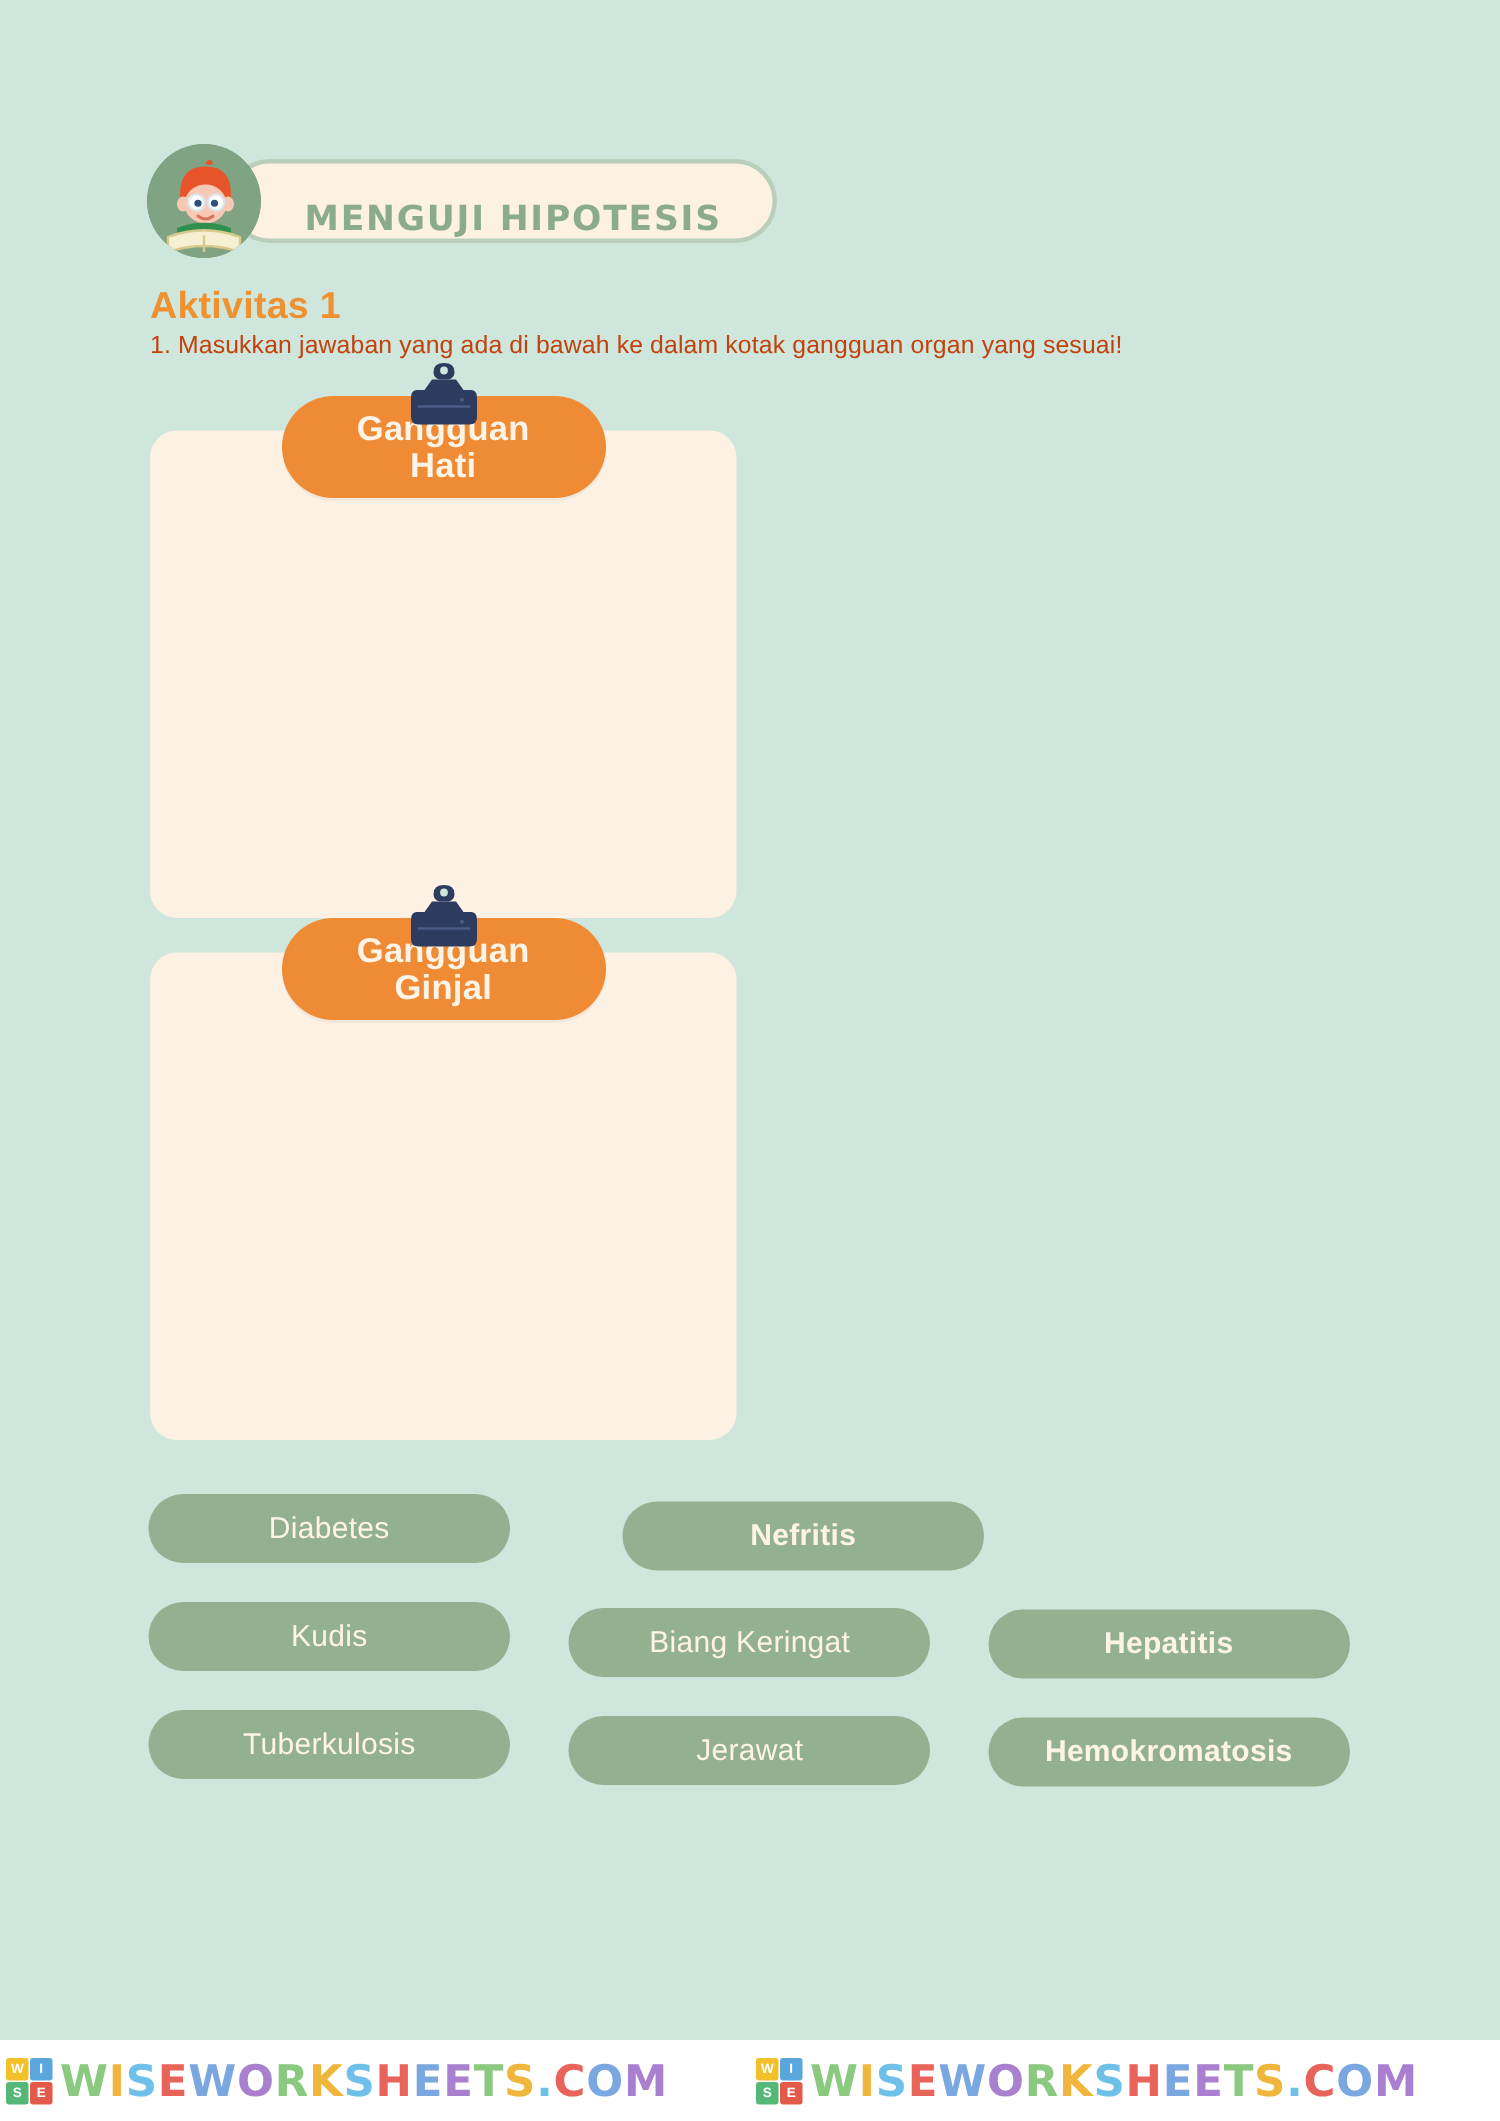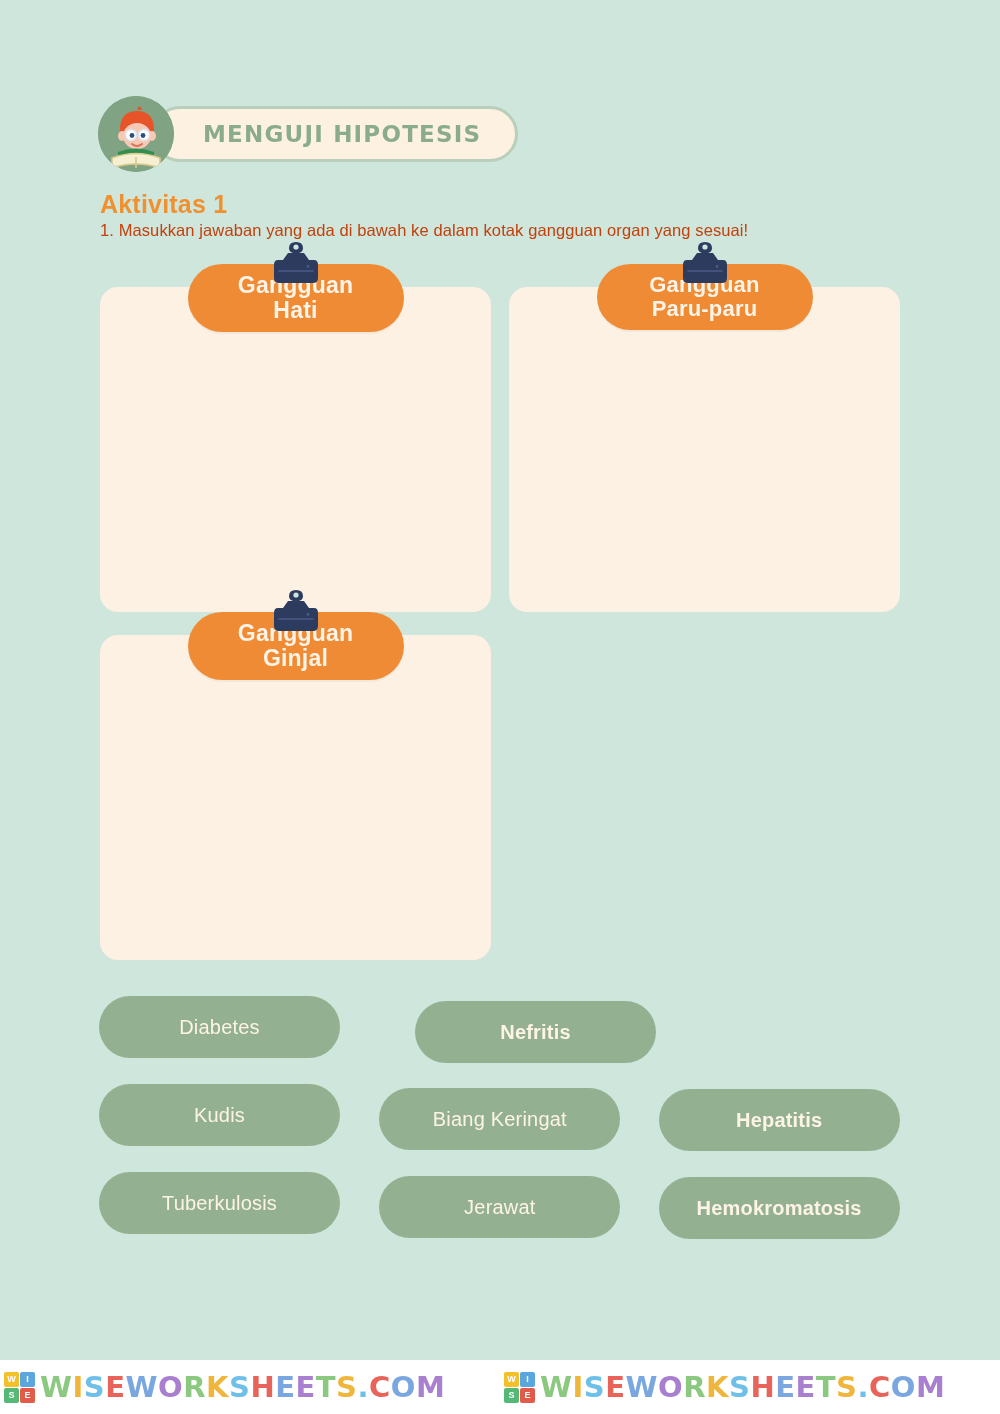--- a/index.html
+++ b/index.html
@@ -33,21 +33,21 @@
     flex: none;
   }
   .banner {
     height: 56px;
     margin-left: -22px;
     padding: 0 34px 0 48px;
     background: #fdf1e2;
     border: 3px solid #b9cfbb;
     border-radius: 28px;
     display: flex;
-    align-items: center;
+    align-items: flex-end;
     position: relative;
     z-index: 2;
   }
   .banner-text {
     font-size: 23px;
     font-weight: bold;
     letter-spacing: 1.2px;
     color: #8aab8c;
     font-family: "DejaVu Sans", sans-serif;
     white-space: nowrap;
@@ -136,21 +136,21 @@
     left: 99px;
     top: 996px;
     width: 802px;
   }
   .pill-row { display: flex; }
   .pill-col { width: 279px; }
 
   .pill {
     background: #93b191;
     border-radius: 32px;
-    height: 62px;
+    height: 46px;
     display: flex;
     align-items: center;
     justify-content: center;
     color: #fdf3e6;
     font-size: 20px;
     letter-spacing: 0.2px;
   }
   .pill.w1 { width: 241px; }
   .pill.w2 { width: 241px; }
   .pill.w3 { width: 241px; font-weight: bold; }
@@ -262,33 +262,20 @@
         <path d="M18 13 h16 l5 7 h5 q4 0 4 5 v13 q0 5 -5 5 h-34 q-5 0 -5 -5 v-13 q0 -5 4 -5 h5 z" fill="#2d3b5e"></path>
         <path d="M9 31 h34" stroke="#4a5b86" stroke-width="1.6" stroke-linecap="round"></path>
         <circle cx="38" cy="26.5" r="1.4" fill="#4a5b86"></circle>
       </svg>
       <div class="card-header">
         <span class="card-header-text">Gangguan Hati</span>
       </div>
       <div class="card-drop"></div>
     </div>
 
-    <div class="card">
-      <svg class="clip" viewBox="0 0 52 48">
-        <path d="M26 2 q-7 0 -7 6 q0 4 4 5 h6 q4 -1 4 -5 q0 -6 -7 -6 z" fill="#2d3b5e"></path>
-        <ellipse cx="26" cy="7" rx="2.6" ry="2.6" fill="#cfe6dc"></ellipse>
-        <path d="M18 13 h16 l5 7 h5 q4 0 4 5 v13 q0 5 -5 5 h-34 q-5 0 -5 -5 v-13 q0 -5 4 -5 h5 z" fill="#2d3b5e"></path>
-        <path d="M9 31 h34" stroke="#4a5b86" stroke-width="1.6" stroke-linecap="round"></path>
-        <circle cx="38" cy="26.5" r="1.4" fill="#4a5b86"></circle>
-      </svg>
-      <div class="card-header two-line">
-        <span class="card-header-text">Gangguan<br>Paru-paru</span>
-      </div>
-      <div class="card-drop"></div>
-    </div>
 
   </div>
 
   <div class="card-row">
 
 
     <div class="card">
       <svg class="clip" viewBox="0 0 52 48">
         <path d="M26 2 q-7 0 -7 6 q0 4 4 5 h6 q4 -1 4 -5 q0 -6 -7 -6 z" fill="#2d3b5e"></path>
         <ellipse cx="26" cy="7" rx="2.6" ry="2.6" fill="#cfe6dc"></ellipse>

